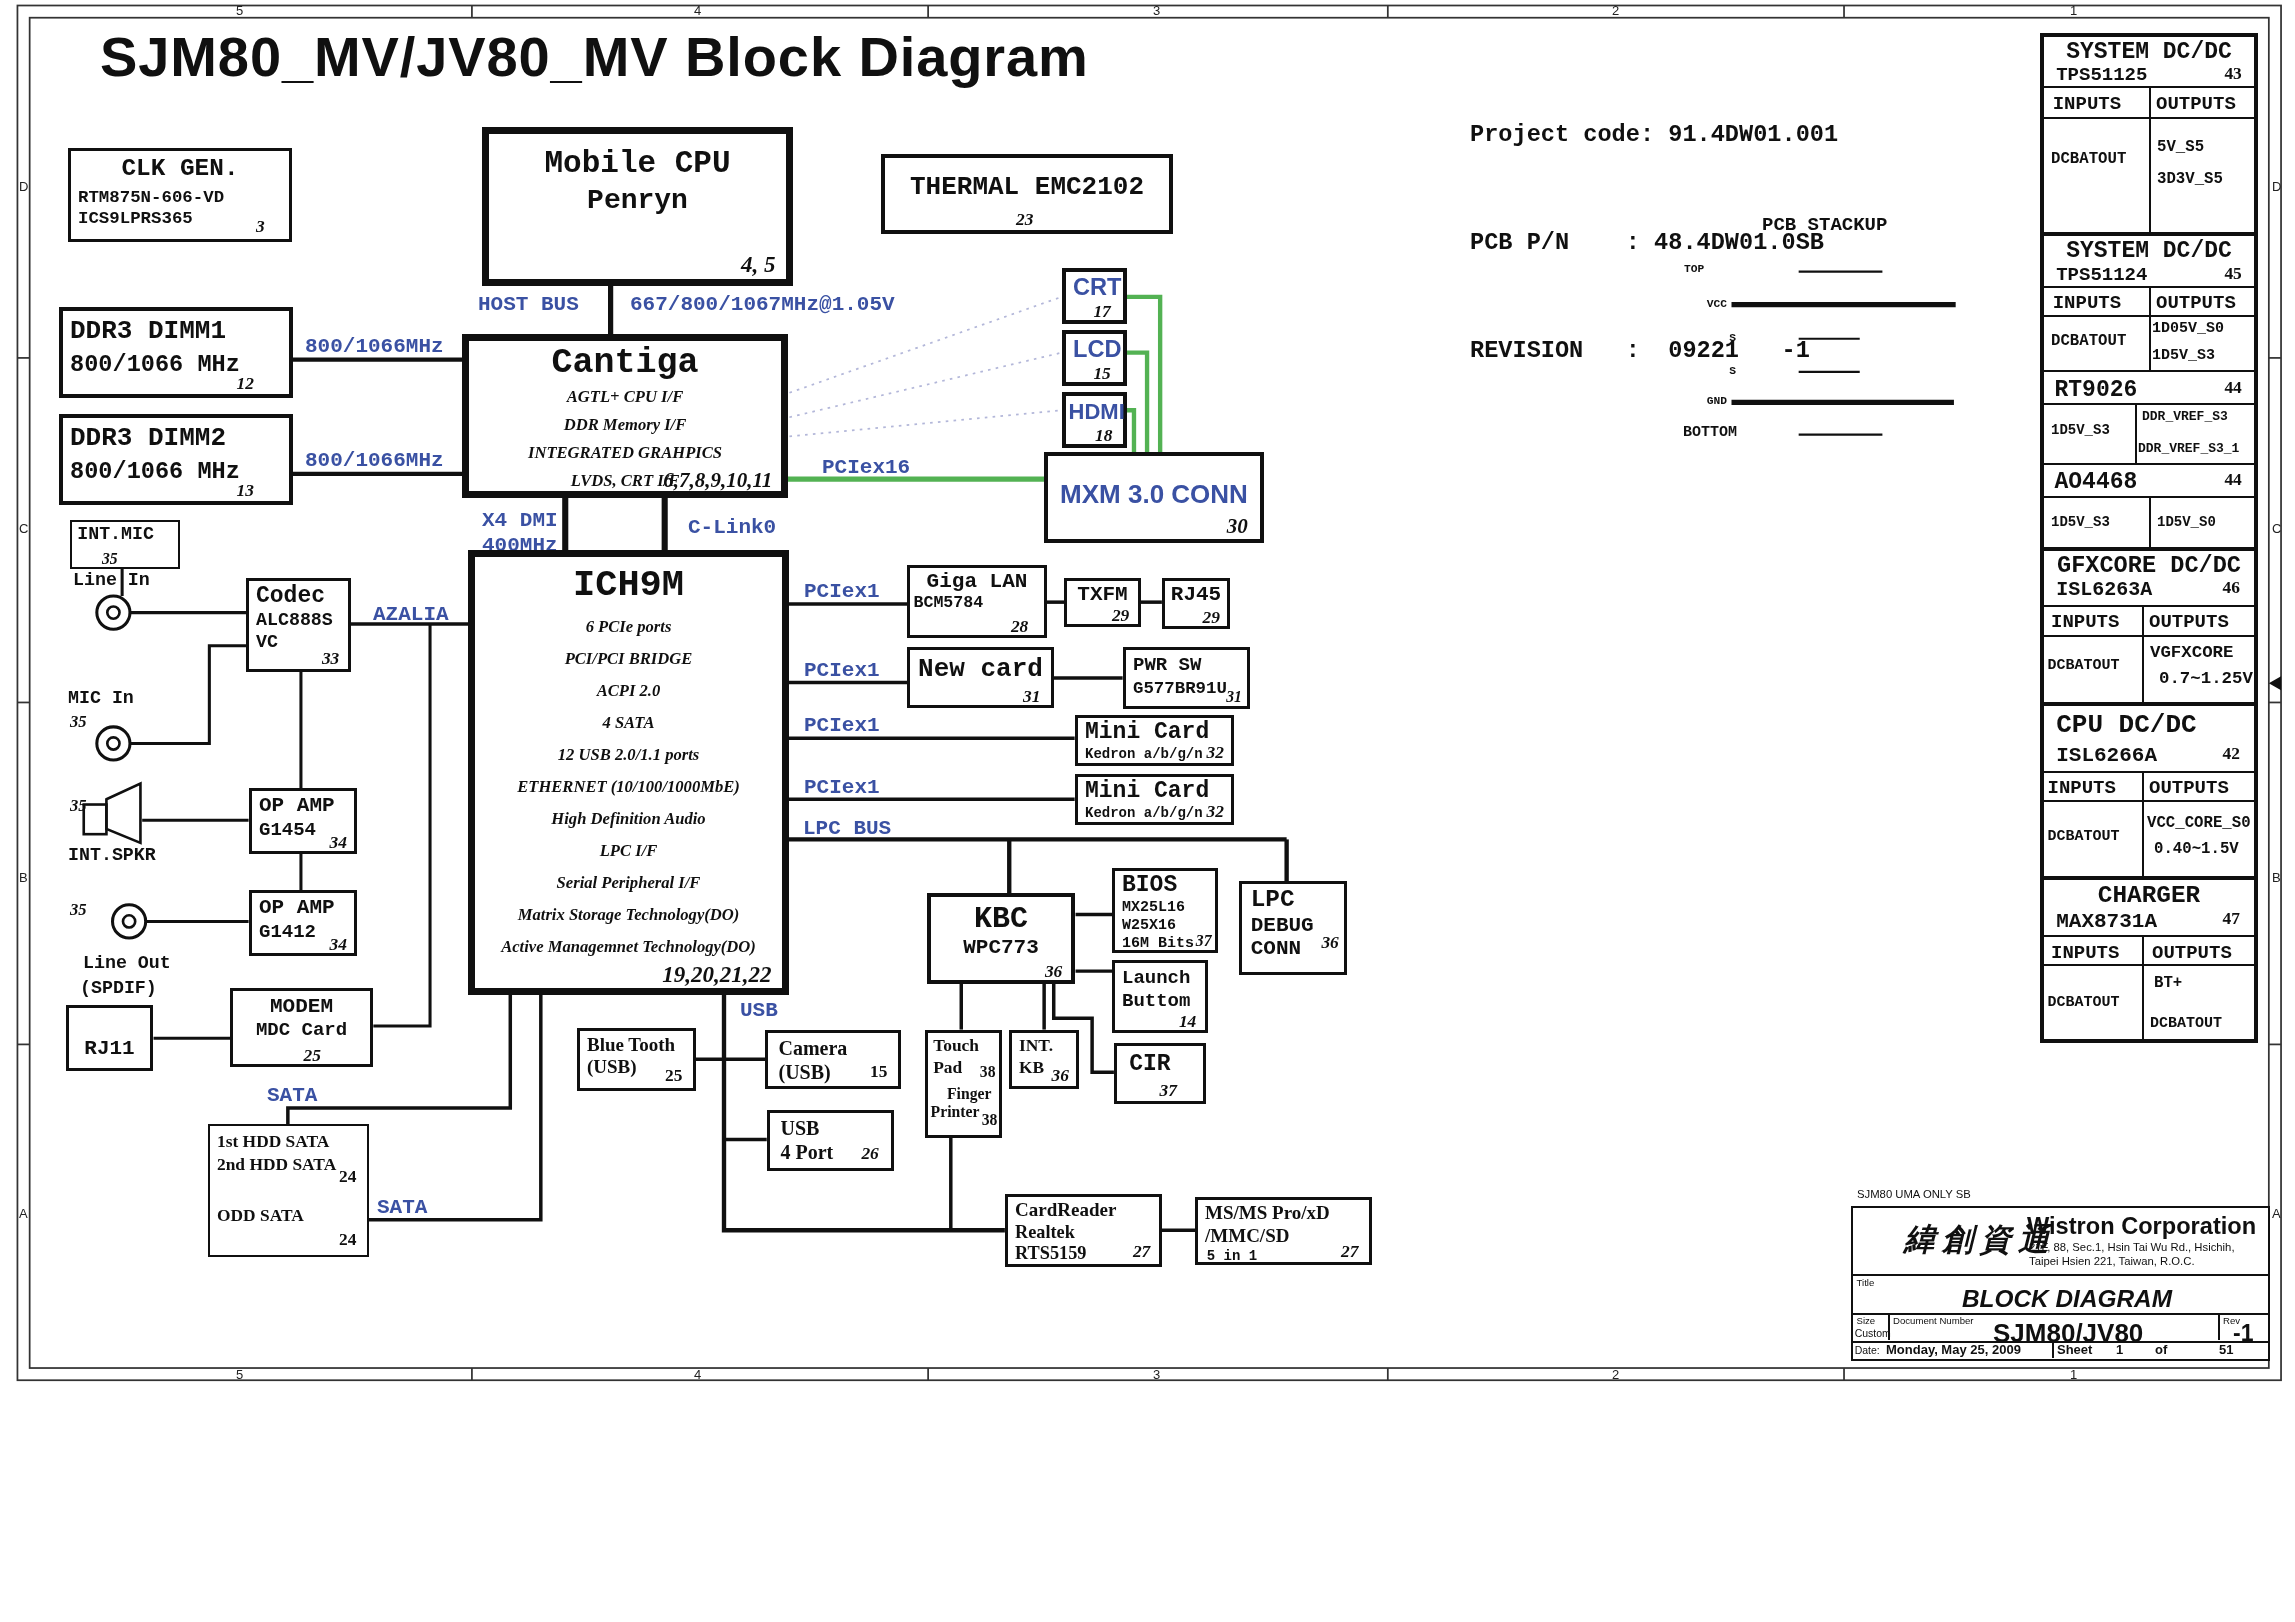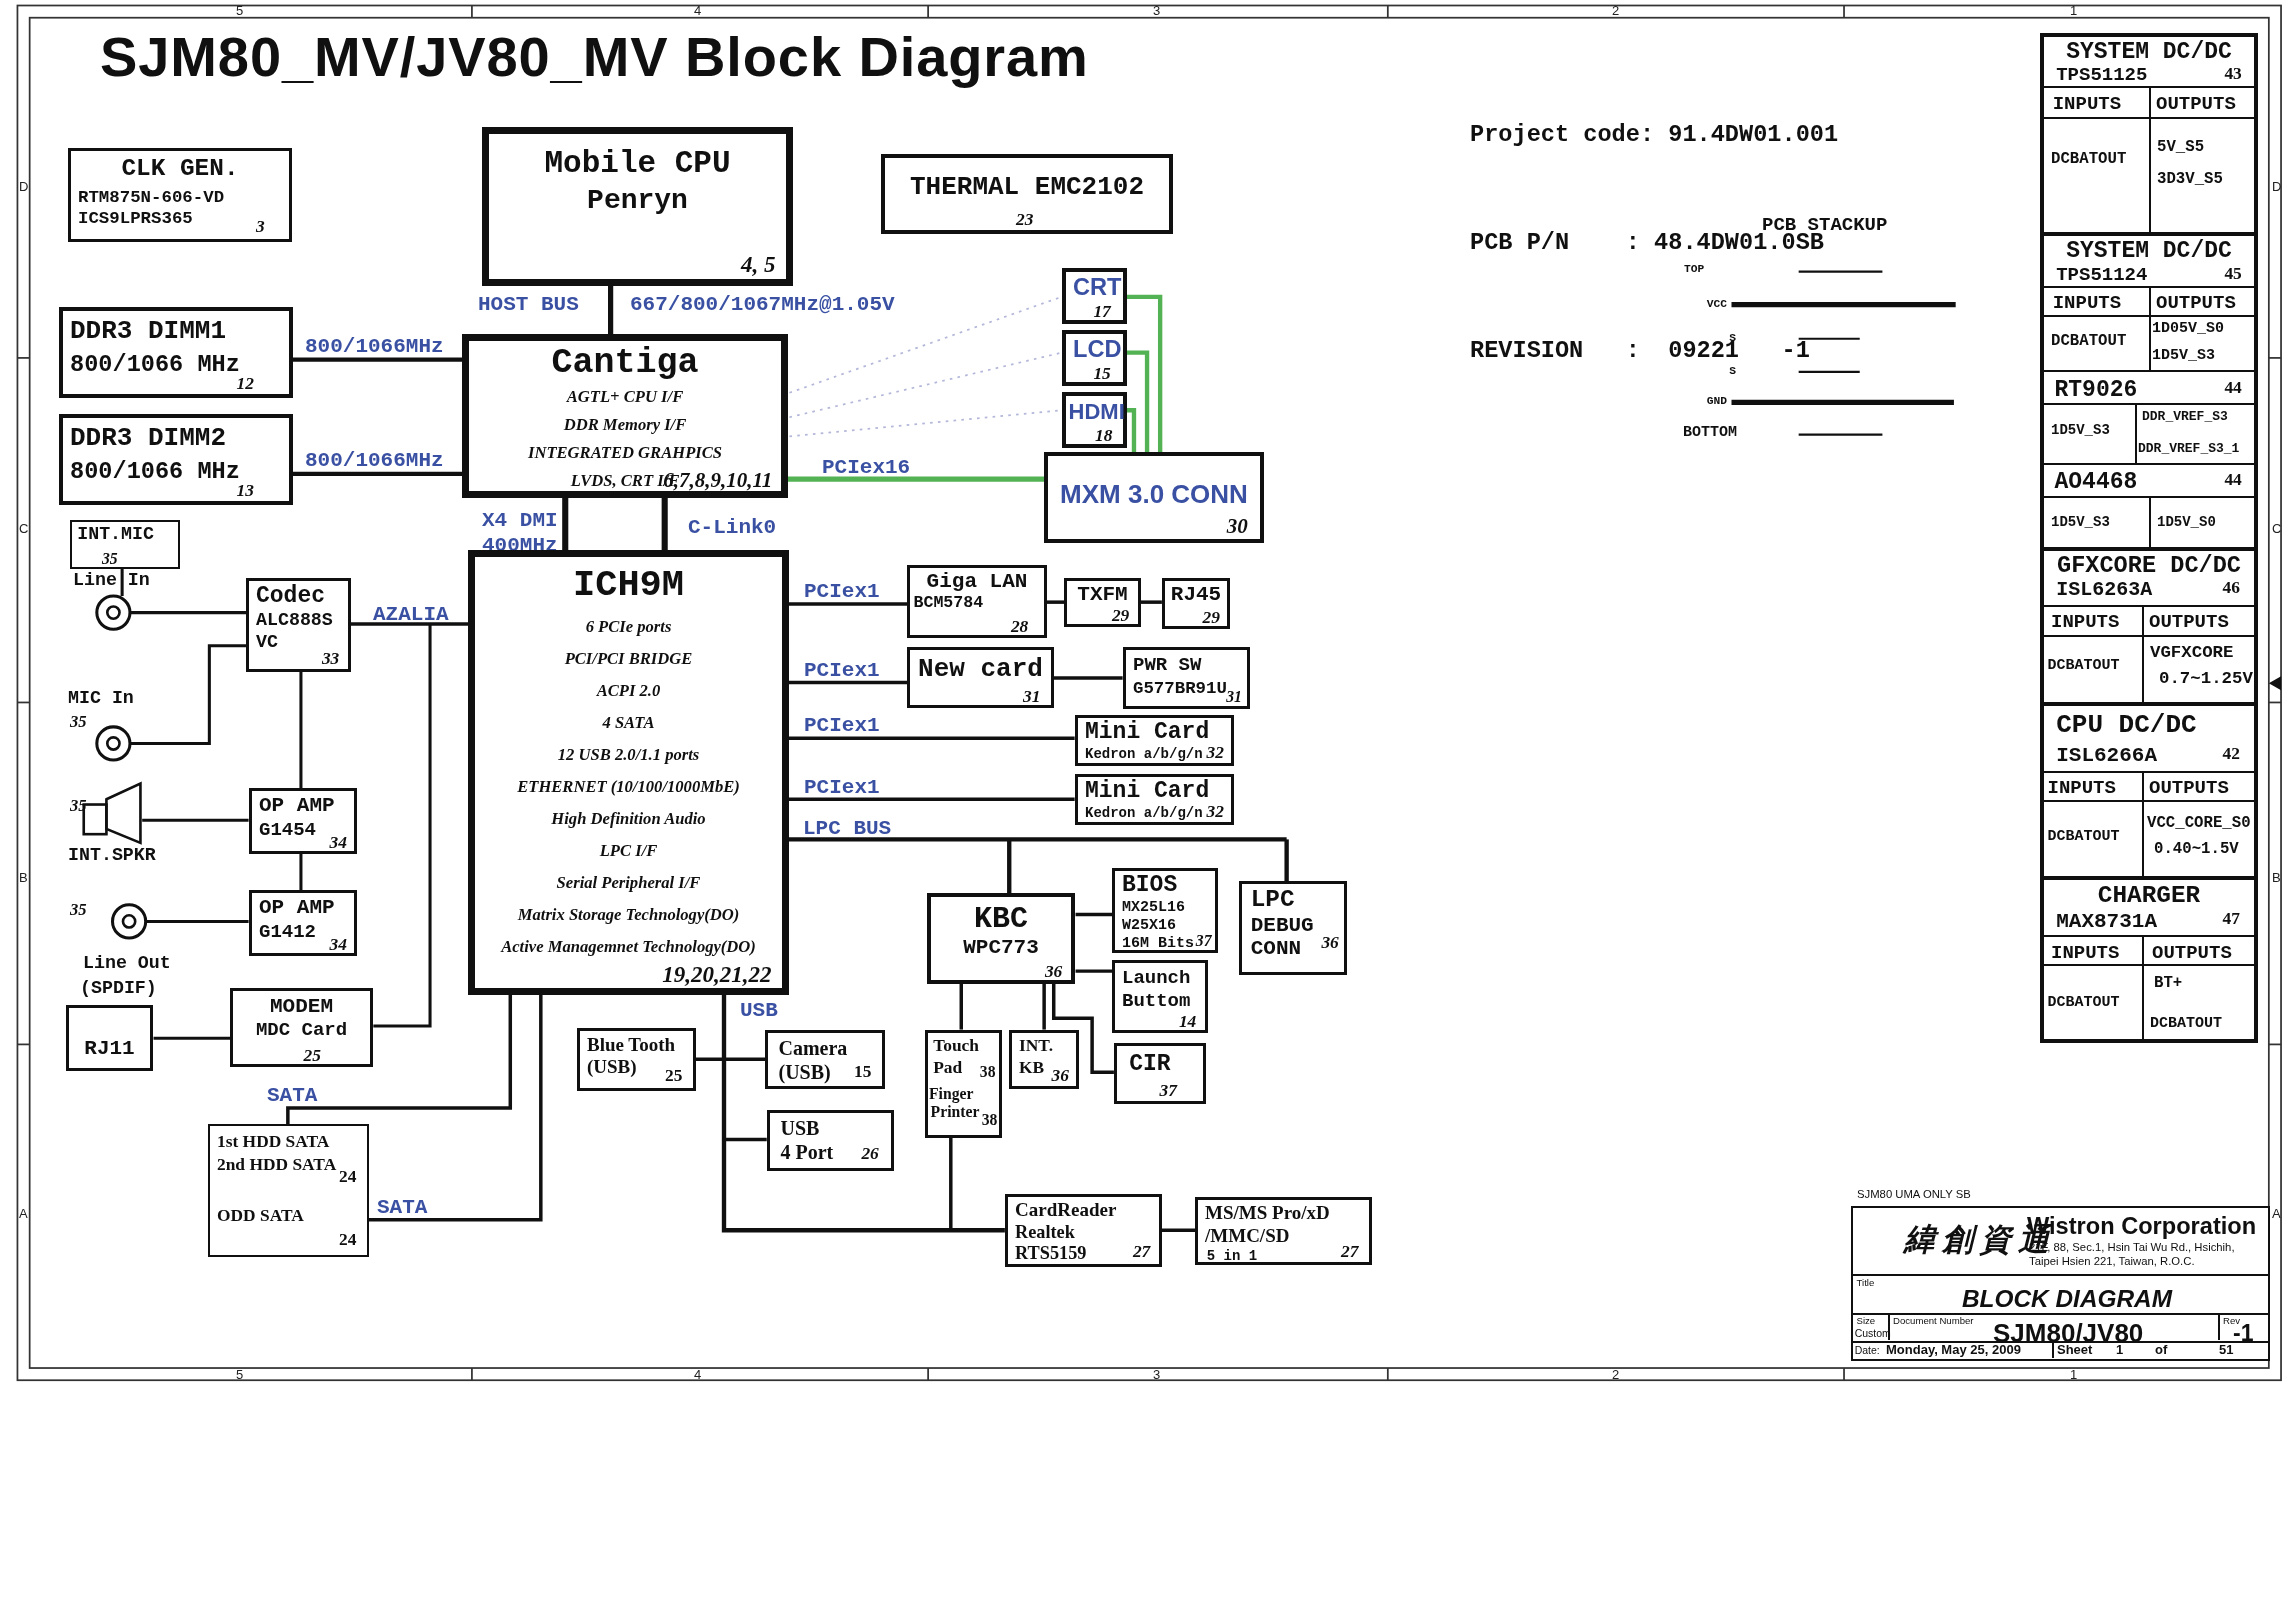--- a/index.html
+++ b/index.html
@@ -361,36 +361,36 @@
     <div class="ref" style="right:8.7px;bottom:0">14</div>
   </div>
   <div class="bx" style="left:1114px;top:1043px;width:92px;height:61px">
     <div class="mono" style="font-size:23px;padding:5.2px 0 0 12.2px">CIR</div>
     <div class="ref" style="right:26px;bottom:1.7px">37</div>
   </div>
   <div class="bx" style="left:925px;top:1030px;width:77px;height:108px">
     <div class="serif" style="font-size:17.4px;padding:1.7px 0 0 5.2px">Touch</div>
     <div class="serif" style="font-size:17.4px;padding:0.9px 0 0 5.2px">Pad</div>
     <div class="refu it" style="font-size:15.7px;right:3.5px;top:31px">38</div>
-    <div class="serif" style="font-size:15.7px;padding:7px 0 0 1px">Finger</div>
+    <div class="serif" style="font-size:15.7px;padding:7px 0 0 19px">Finger</div>
     <div class="serif" style="font-size:15.7px;padding:0.9px 0 0 2.6px">Printer</div>
     <div class="refu it" style="font-size:15.7px;right:1.7px;bottom:7px">38</div>
   </div>
   <div class="bx" style="left:1009px;top:1030px;width:70px;height:59px">
     <div class="serif" style="font-size:17.4px;padding:1.7px 0 0 7px">INT.</div>
     <div class="serif" style="font-size:17.4px;padding:1.7px 0 0 7px">KB</div>
     <div class="ref" style="right:7px;bottom:1.7px">36</div>
   </div>
 
   <div class="bx" style="left:577px;top:1028px;width:119px;height:63px">
     <div class="serif" style="font-size:19px;padding:2.6px 0 0 7px">Blue Tooth</div>
     <div class="serif" style="font-size:19px;padding:0.9px 0 0 7px">(USB)</div>
     <div class="refu" style="right:10.5px;bottom:3.5px">25</div>
   </div>
-  <div class="bx" style="left:765px;top:1030px;width:120px;height:59px">
+  <div class="bx" style="left:765px;top:1030px;width:136px;height:59px">
     <div class="serif" style="font-size:20px;padding:3.5px 0 0 10.5px">Camera</div>
     <div class="serif" style="font-size:20px;padding:1.7px 0 0 10.5px">(USB)</div>
     <div class="refu" style="right:10.5px;bottom:5.2px">15</div>
   </div>
   <div class="bx" style="left:767px;top:1110px;width:127px;height:61px">
     <div class="serif" style="font-size:20px;padding:3.5px 0 0 10.5px">USB</div>
     <div class="serif" style="font-size:20px;padding:1.7px 0 0 10.5px">4 Port</div>
     <div class="ref" style="right:12.2px;bottom:5.2px">26</div>
   </div>
   <div class="bx" style="left:1005px;top:1194px;width:157px;height:73px">

